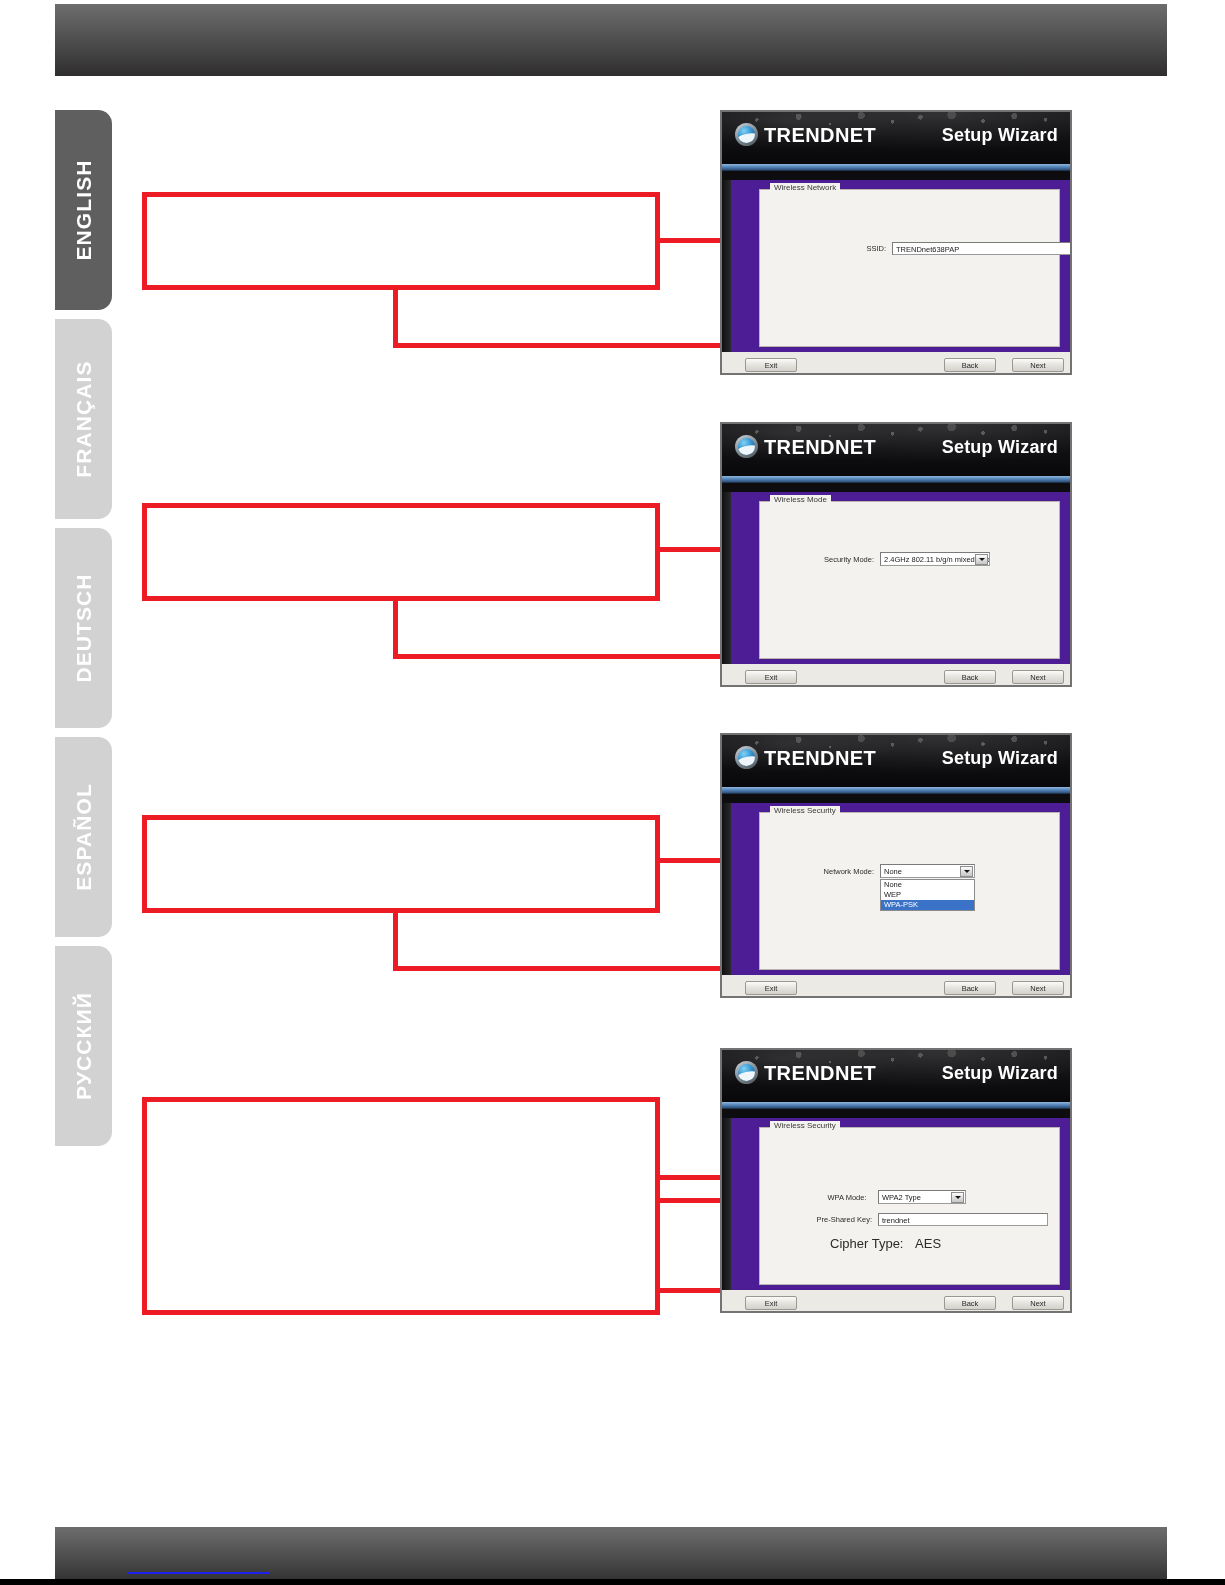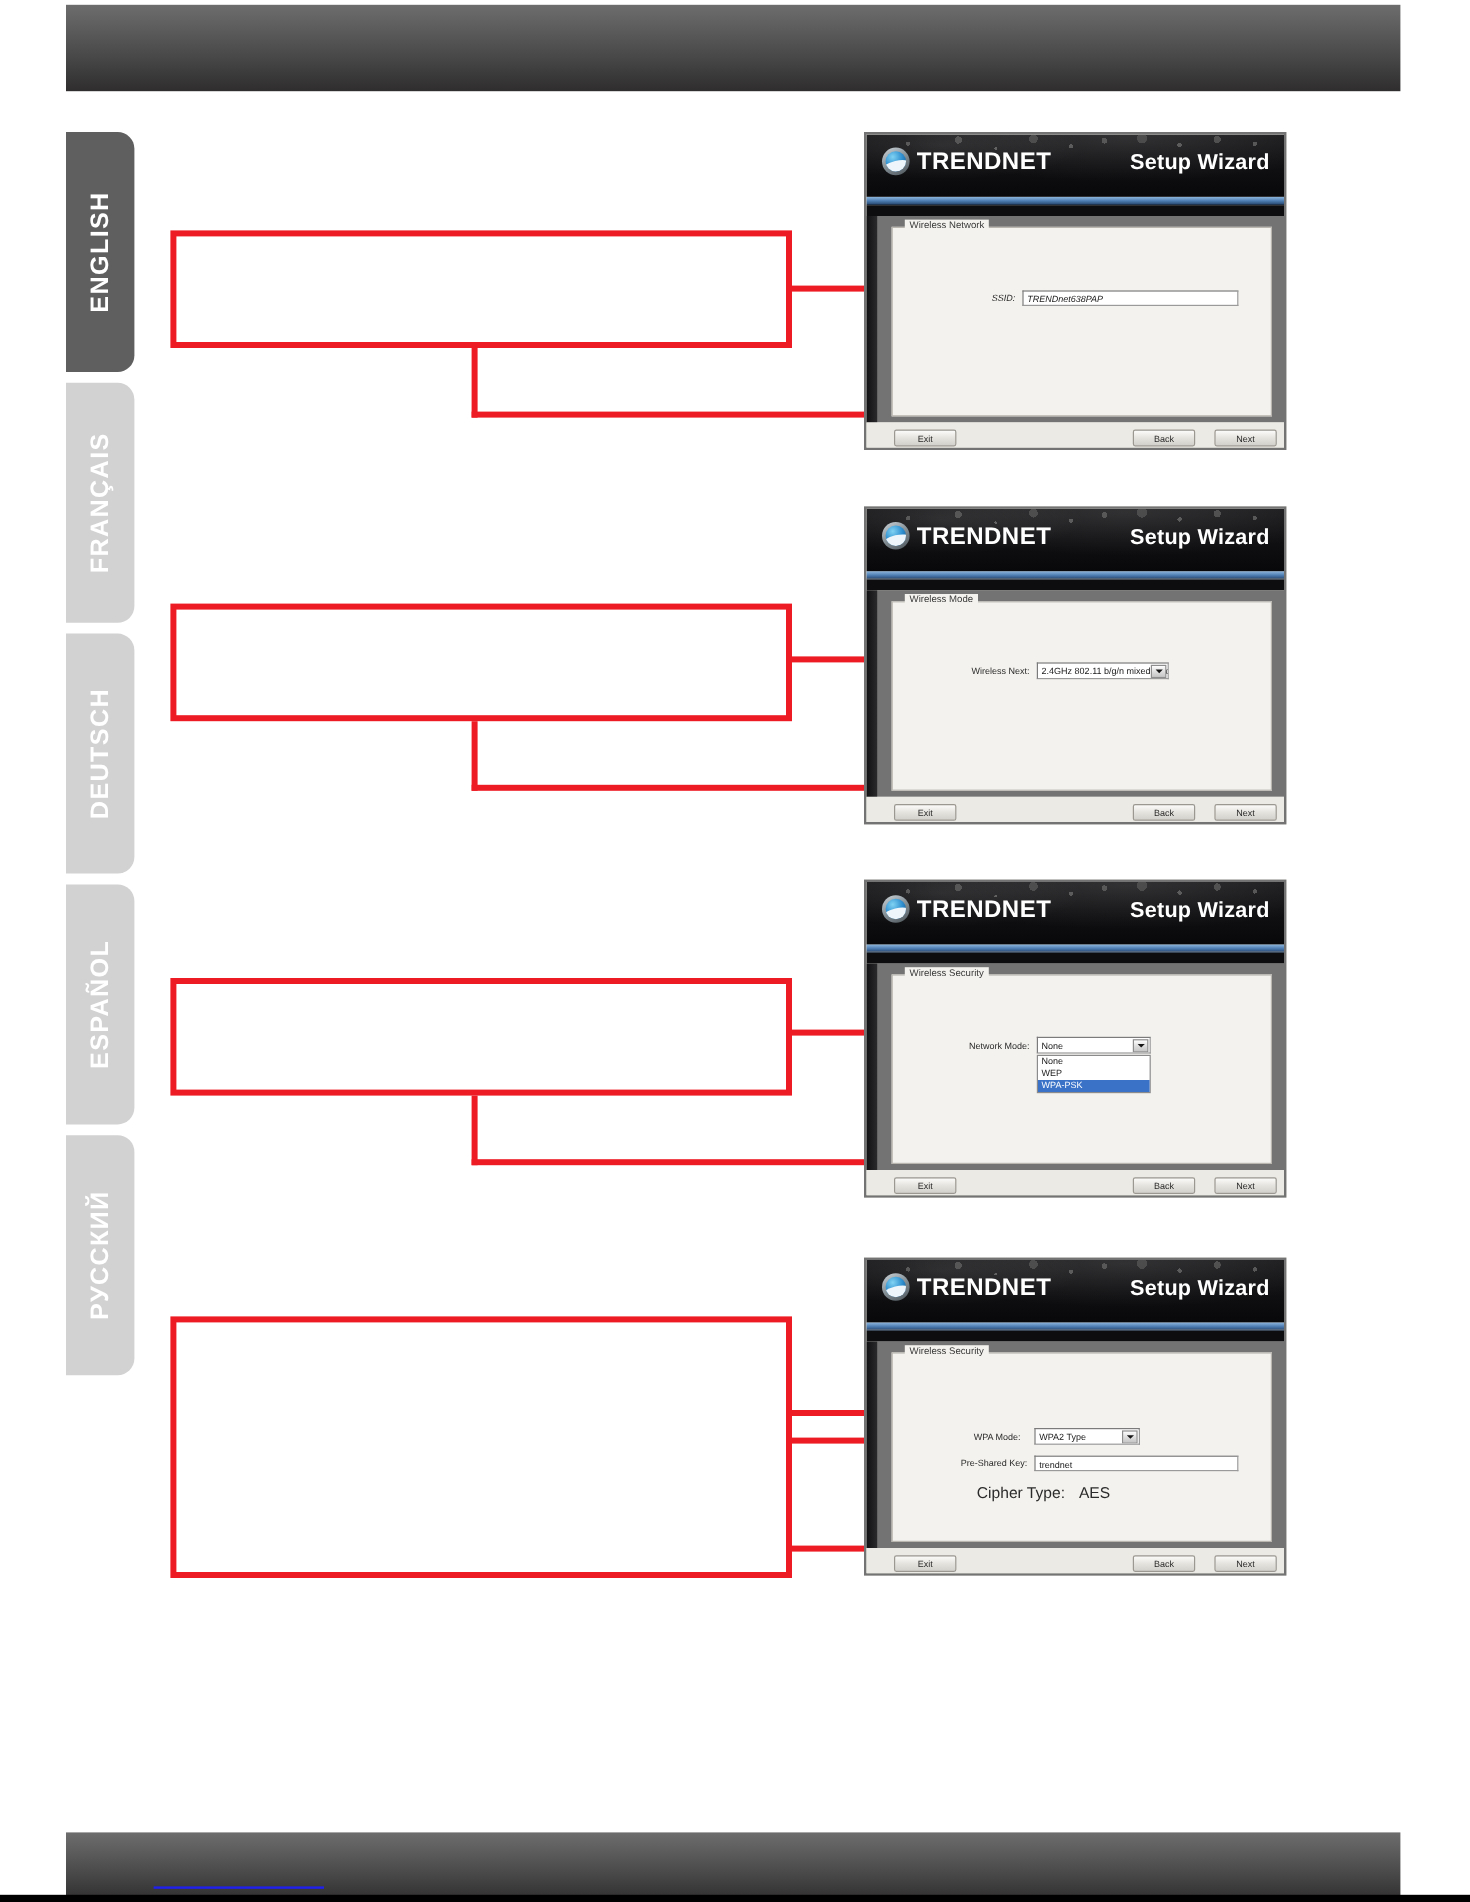--- a/index.html
+++ b/index.html
@@ -124,21 +124,21 @@
   .wiz-title {
     position: absolute; right: 12px; top: 13px;
     color: #ffffff; font-size: 18px; font-weight: bold; letter-spacing: .2px;
   }
   .wiz-blueline {
     height: 7px;
     background: linear-gradient(180deg,#8fb7dd 0%, #4f7fb5 55%, #2d4f79 100%);
     border-bottom: 1px solid #20344d;
   }
   .wiz-darkstrip { height: 9px; background: #0d0d0f; }
-  .wiz-body { position: relative; background: #737373; padding: 9px 10px 0 12px; }
+  .wiz-body { position: relative; background: #4c1d95; padding: 9px 10px 0 28px; }
   .wiz-left-edge {
     position: absolute; left: 0; top: 0; bottom: 0; width: 9px;
     background: linear-gradient(90deg,#101012 0%, #2a2a2c 100%);
   }
   .group {
     position: relative;
     border: 1px solid #b9b6b0;
     background: #f3f2ee;
     margin-left: 9px;
   }
@@ -247,21 +247,21 @@
         <span class="brand-name">TRENDNET</span>
       </div>
       <div class="wiz-title">Setup Wizard</div>
     </div>
     <div class="wiz-blueline"></div>
     <div class="wiz-darkstrip"></div>
     <div class="wiz-body" style="height:172px;">
       <div class="wiz-left-edge"></div>
       <div class="group" style="height:158px;">
         <span class="group-legend">Wireless Network</span>
-        <div class="field-row" style="left:68px; top:52px;font-style:italic;">
+        <div class="field-row" style="left:92px; top:52px;">
           <span class="field-label" style="width:34px;">SSID:</span>
           <span class="text-input" style="width:180px; margin-left:6px;">TRENDnet638PAP</span>
         </div>
       </div>
     </div>
     <div class="wiz-footer">
       <div class="btn" style="left:23px; top:6px; width:52px;">Exit</div>
       <div class="btn" style="left:222px; top:6px; width:52px;">Back</div>
       <div class="btn" style="left:290px; top:6px; width:52px;">Next</div>
     </div>
@@ -287,21 +287,21 @@
       </div>
       <div class="wiz-title">Setup Wizard</div>
     </div>
     <div class="wiz-blueline"></div>
     <div class="wiz-darkstrip"></div>
     <div class="wiz-body" style="height:172px;">
       <div class="wiz-left-edge"></div>
       <div class="group" style="height:158px;">
         <span class="group-legend">Wireless Mode</span>
         <div class="field-row" style="left:52px; top:50px;">
-          <span class="field-label" style="width:62px;">Wireless Next:</span>
+          <span class="field-label" style="width:62px;">Security Mode:</span>
           <span class="select-box" style="width:110px; margin-left:6px;">
             <span>2.4GHz 802.11 b/g/n mixed mode</span>
             <span class="select-arrow">
                 <i></i>
               </span>
           </span>
         </div>
       </div>
     </div>
     <div class="wiz-footer">

